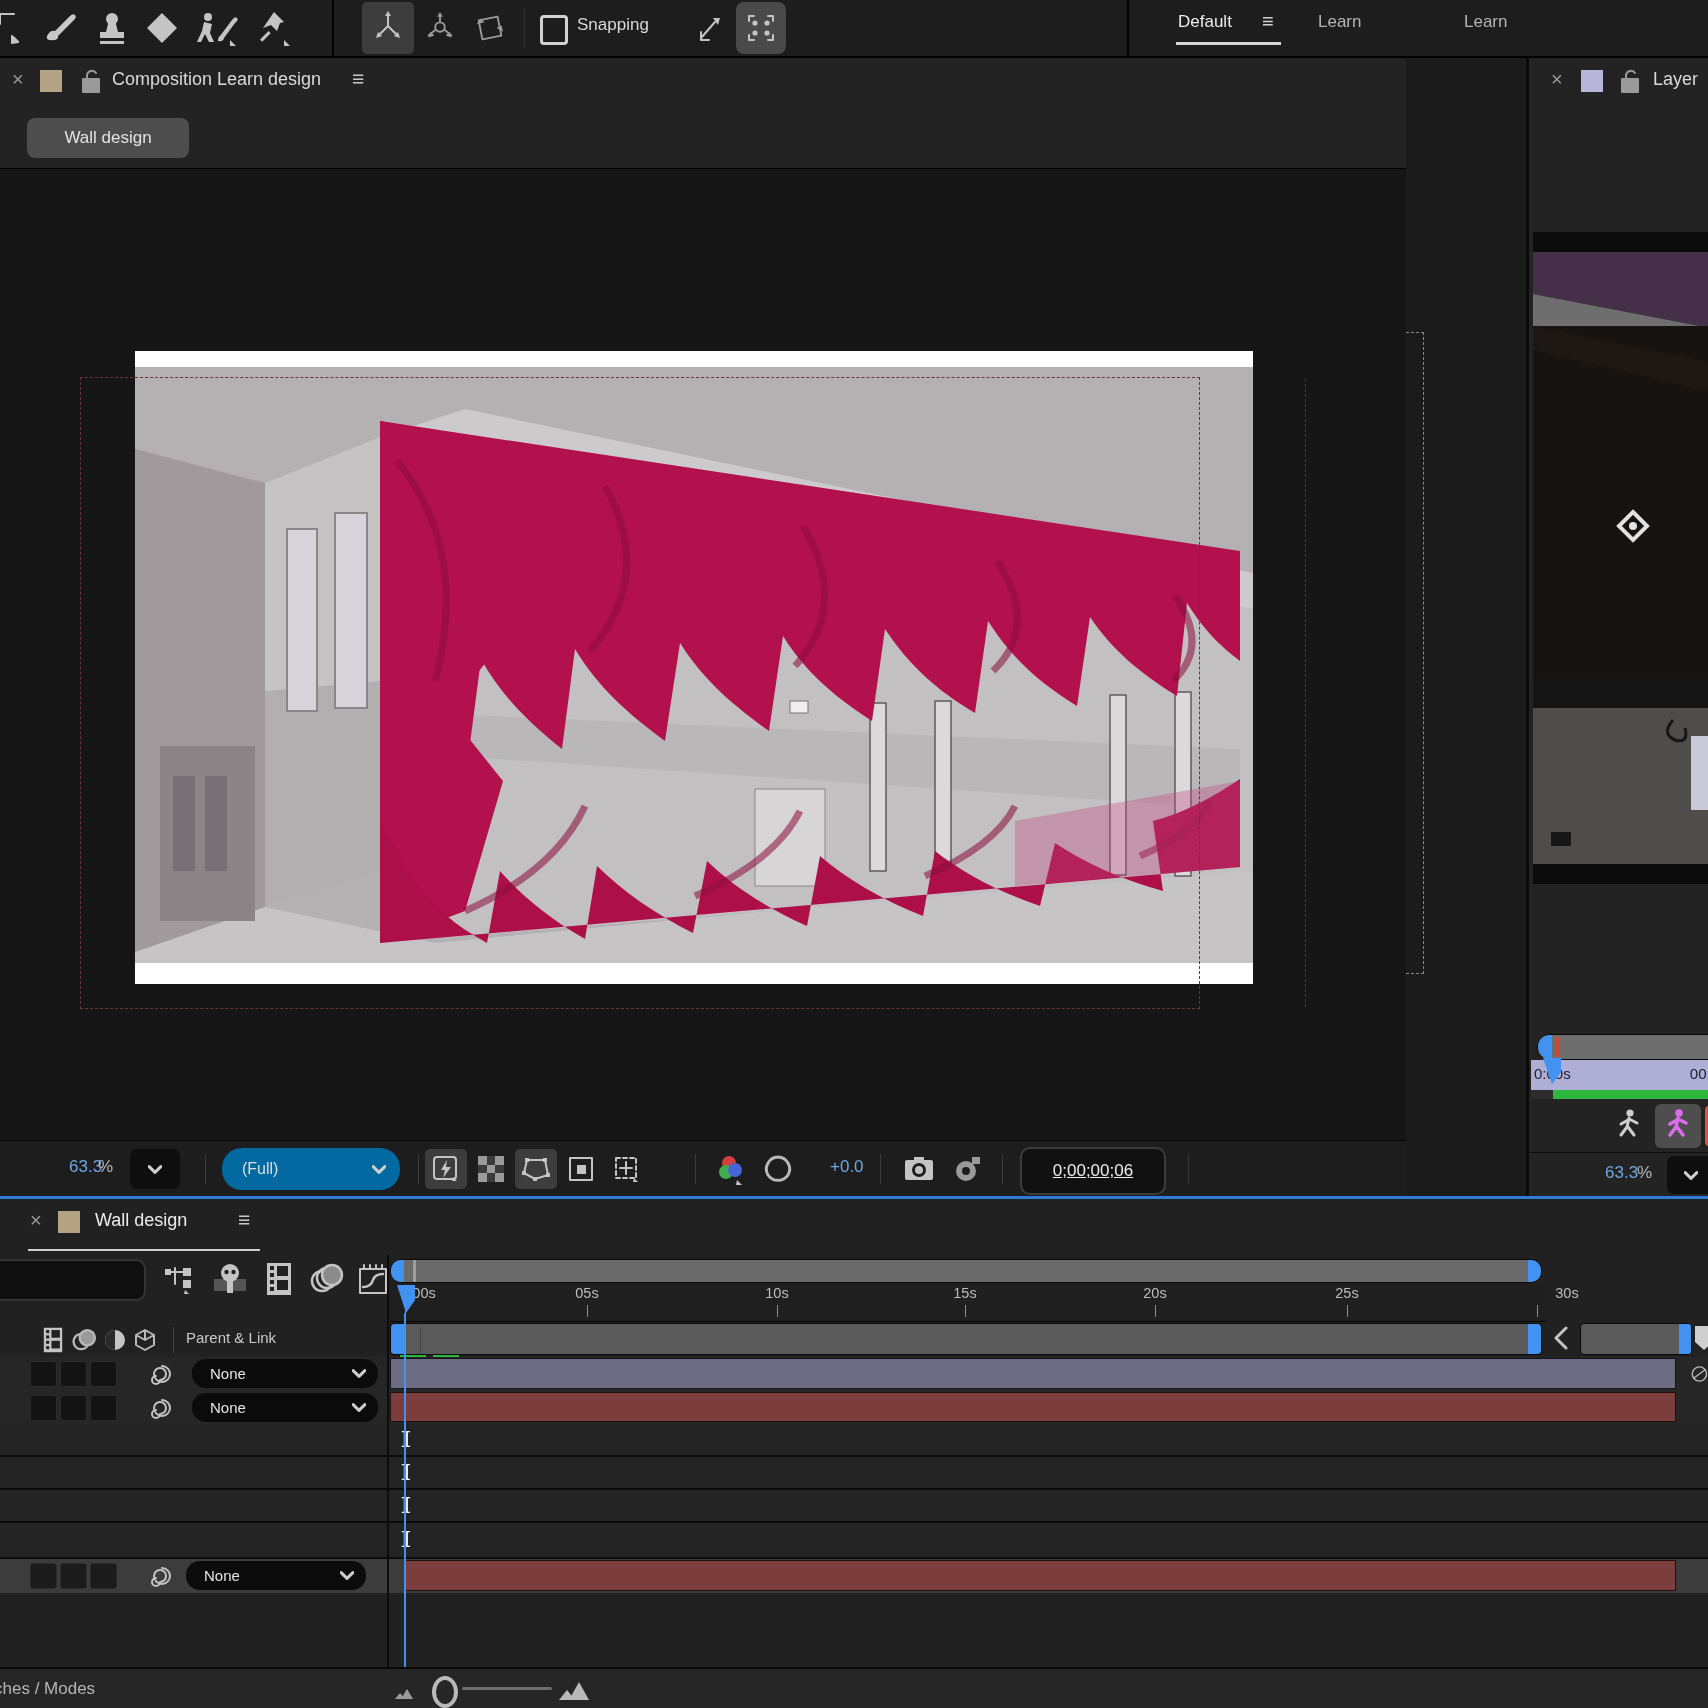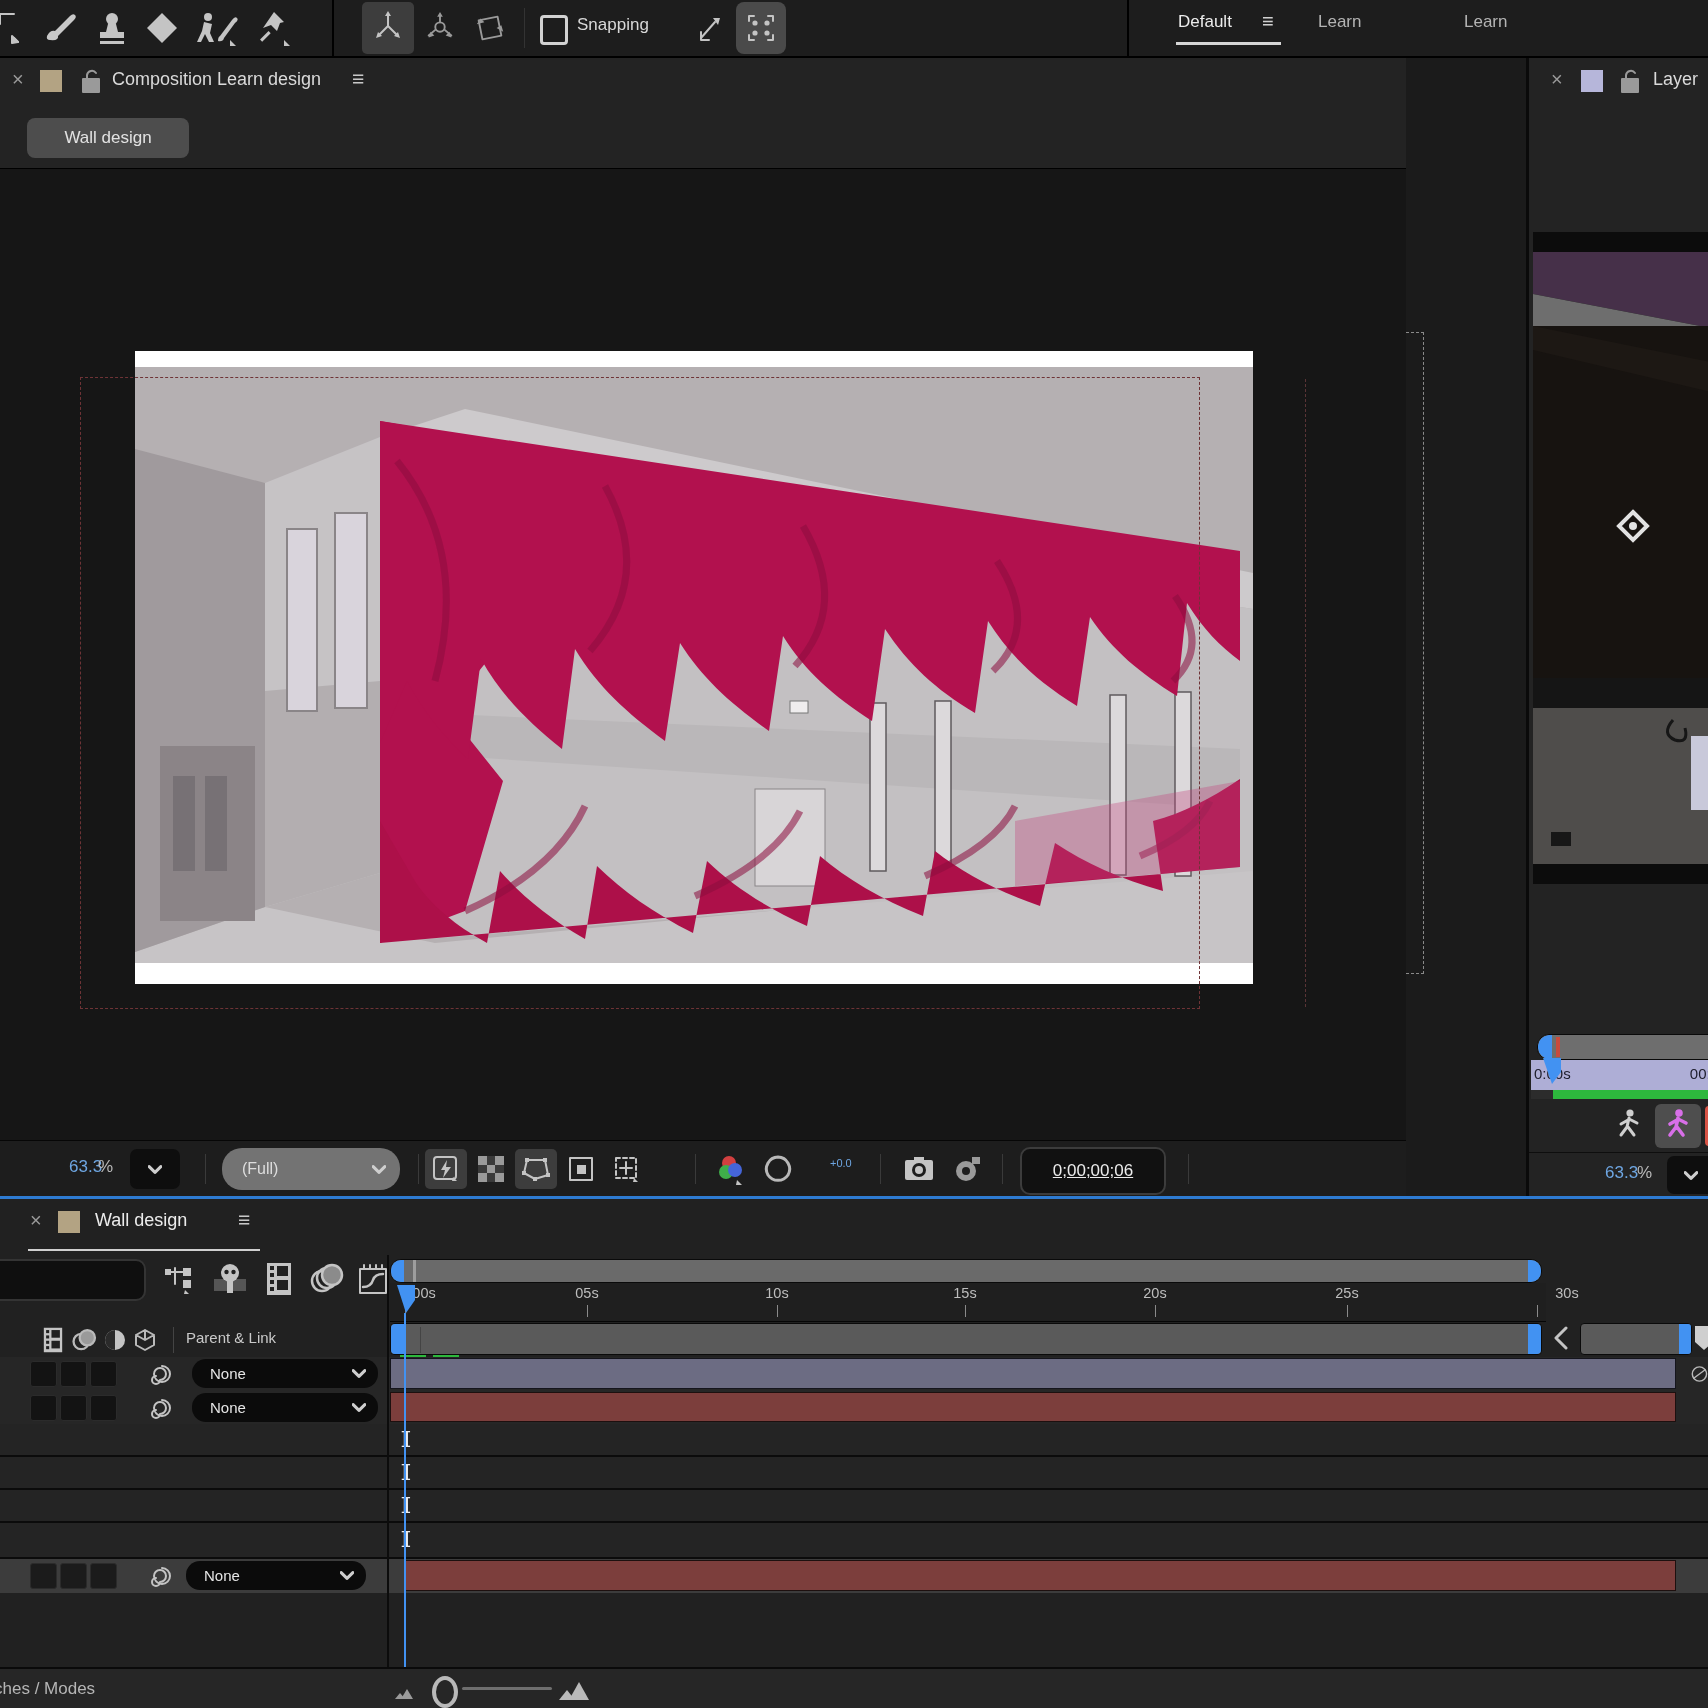--- a/index.html
+++ b/index.html
@@ -212,21 +212,21 @@
     <div class="abs" style="left:0;top:1082px;width:1406px;height:56px;background:#1d1d1d;border-top:1px solid #060606;">
       <span class="abs blue" style="left:45px;top:16px;font-size:17px;">63.3</span>
       <span class="abs" style="left:98px;top:16px;font-size:17px;color:#b8b8b8;">%</span>
       <div class="abs iconbox" style="left:130px;top:8px;width:50px;height:40px;background:#0e0e0e;border-radius:7px;">
         <svg class="chv" viewBox="0 0 12 7">
             <polyline points="1,1 6,6 11,1"></polyline>
           </svg>
       </div>
       <div class="abs vdiv" style="left:205px;top:13px;height:30px;"></div>
 
-      <div class="abs" style="left:222px;top:7px;width:178px;height:42px;background:#737373;border-radius:20px;display:flex;align-items:center;justify-content:space-between;padding:0 14px 0 20px;box-sizing:border-box;">
+      <div class="abs" style="left:222px;top:7px;width:178px;height:42px;background:#0369a1;border-radius:20px;display:flex;align-items:center;justify-content:space-between;padding:0 14px 0 20px;box-sizing:border-box;">
         <span style="font-size:16px;color:#dedede;">(Full)</span>
         <svg class="chv" viewBox="0 0 12 7">
             <polyline points="1,1 6,6 11,1"></polyline>
           </svg>
       </div>
       <div class="abs vdiv" style="left:418px;top:13px;height:30px;"></div>
 
       <div class="abs iconbox hl" style="left:425px;top:8px;width:42px;height:40px;">
         <svg class="ic" width="28" height="28" viewBox="0 0 28 28">
             <rect x="2" y="2" width="22" height="22" rx="3"></rect>
@@ -275,21 +275,21 @@
             <circle cx="9" cy="19" r="7" fill="#3fae4a"></circle>
             <circle cx="18" cy="17" r="7" fill="#4565d8"></circle>
             <path d="M20,27 l5,5 h-6 z" fill="#c4c4c4"></path>
           </svg>
       </div>
       <div class="abs iconbox" style="left:758px;top:8px;width:40px;height:40px;">
         <svg class="ic" width="30" height="30" viewBox="0 0 30 30" style="stroke:#b8b8b8;stroke-width:3;">
             <path d="M15,3 a12,12 0 0 1 10,18 M25,21 a12,12 0 0 1 -20,0 M5,21 a12,12 0 0 1 10,-18"></path>
           </svg>
       </div>
-      <span class="abs blue" style="left:806px;top:16px;font-size:11px;">+0.0</span>
+      <span class="abs blue" style="left:806px;top:16px;font-size:17px;">+0.0</span>
       <div class="abs vdiv" style="left:880px;top:13px;height:30px;"></div>
 
       <div class="abs iconbox" style="left:898px;top:8px;width:42px;height:40px;">
         <svg width="30" height="26" viewBox="0 0 30 26" class="icf">
             <rect x="1" y="4" width="28" height="20" rx="2"></rect>
             <rect x="10" y="1" width="10" height="5"></rect>
             <circle cx="15" cy="14" r="7" fill="#1d1d1d"></circle>
             <circle cx="15" cy="14" r="4" fill="#c4c4c4"></circle>
           </svg>
       </div>

